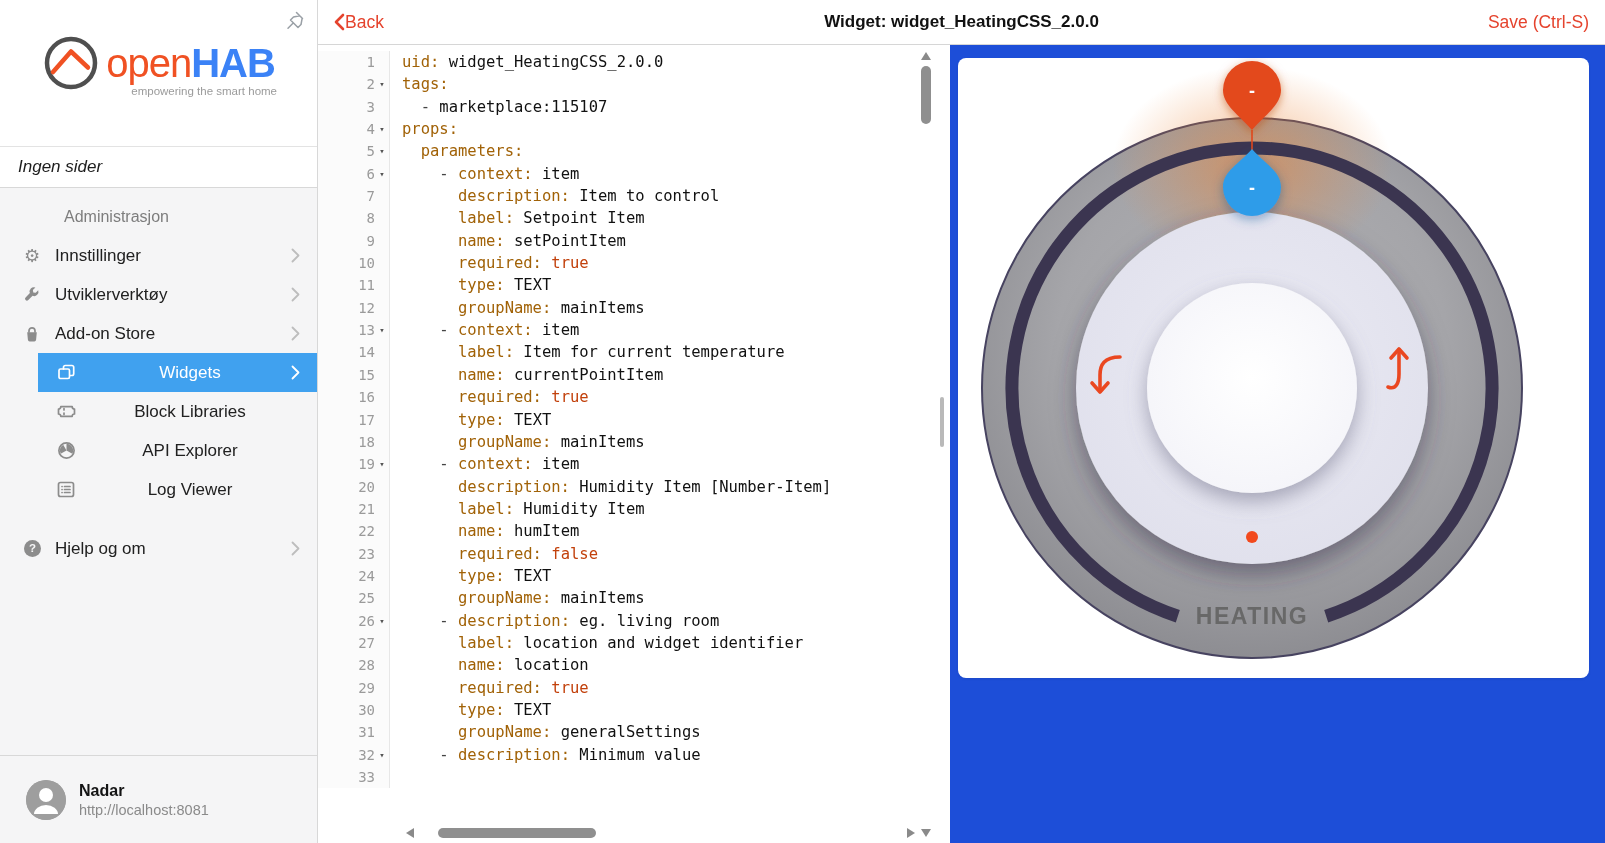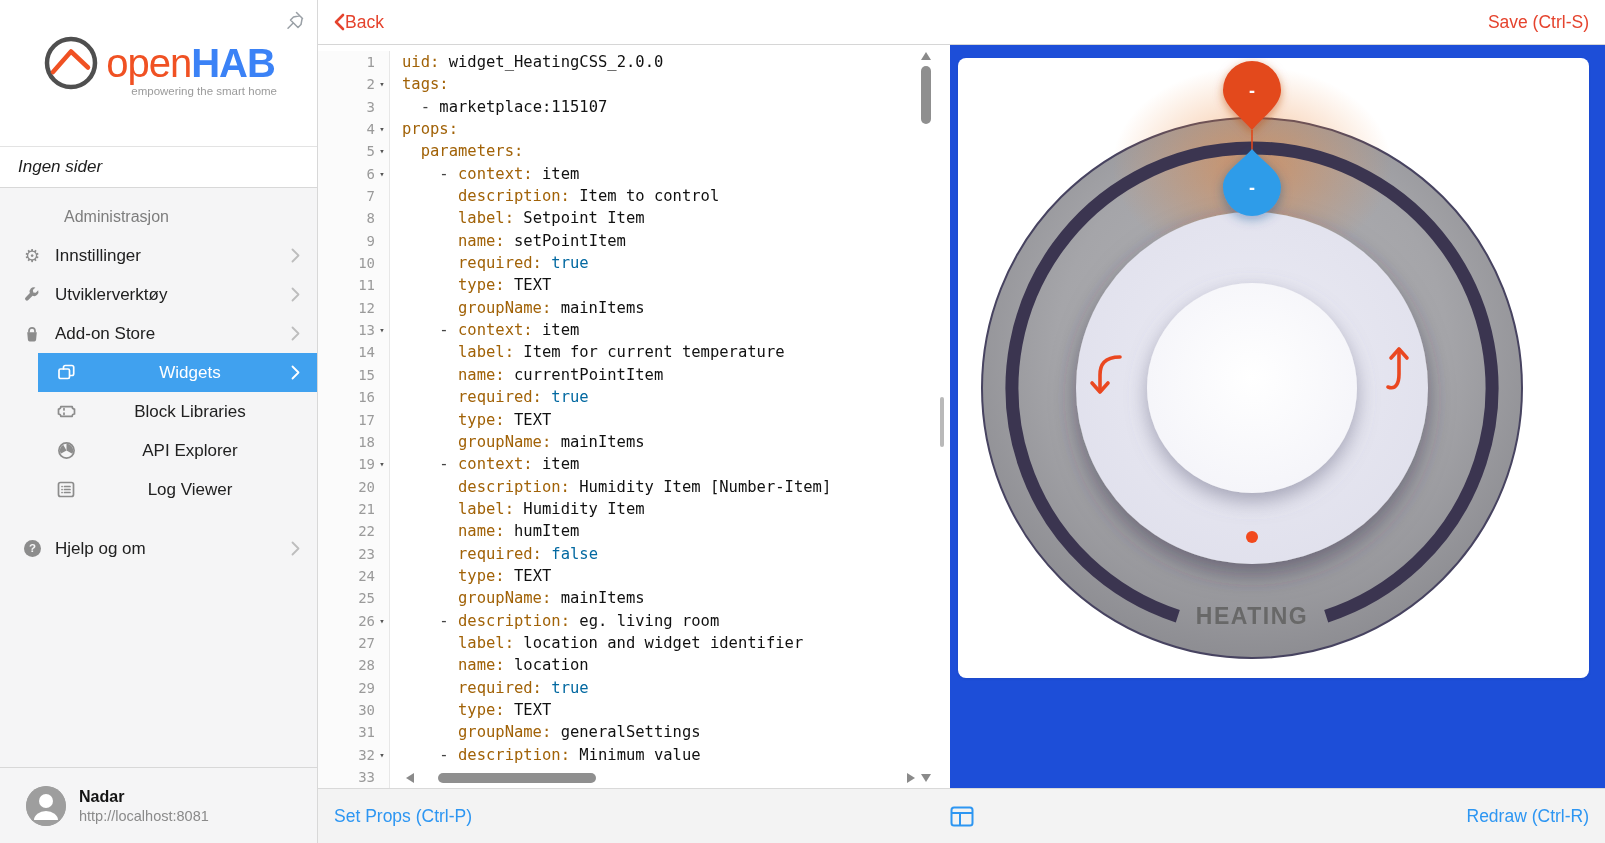--- a/index.html
+++ b/index.html
@@ -25,21 +25,21 @@
     color:#212121; font-size:17px; position:relative; }
   .side-item .si-icon { width:20px; height:20px; margin-right:13px; color:#8c8c8c; display:flex;
     align-items:center; justify-content:center; font-size:18px; line-height:18px; }
   .side-item .si-label { flex:1 1 auto; }
   .side-item .si-chev { width:14px; color:#bdbdbd; display:flex; align-items:center; }
   .side-item.sub { padding-left:56px;text-align:center; }
   .side-item.selected { background:#40a1ef; color:#fff; margin-left:38px; padding-left:18px; }
   .side-item.selected .si-icon { color:#fff; }
   .side-item.selected .si-chev { color:#fff; }
   .side-item.gap { margin-top:20px; }
-  .user-box { border-top:1px solid #d8d8d8; height:76px; display:flex; align-items:center;
+  .user-box { border-top:1px solid #d8d8d8; height:88px; display:flex; align-items:center;
     padding-left:26px; background:#f5f5f6; }
   .avatar { width:40px; height:40px; border-radius:50%; background:#9e9e9e; overflow:hidden;
     margin-right:13px; flex:0 0 40px; }
   .user-name { font-weight:bold; font-size:16px; color:#141414; }
   .user-url { font-size:14.5px; color:#8a8a8a; margin-top:2px; }
 
   
   .main { flex:1 1 auto; display:flex; flex-direction:column; height:843px; }
   .topbar { height:45px; background:#fff; border-bottom:1px solid #d6d6d6; display:flex;
     align-items:center; padding:0 16px; flex:0 0 45px; }
@@ -57,21 +57,21 @@
   .cm-line { display:flex; height:22.35px; }
   .ln-wrap { flex:0 0 72px; background:#fbfbfb; border-right:1px solid #e7e7e7; display:flex;
     justify-content:flex-end; align-items:center; }
   .ln { color:#9a9a9a; font-size:14px; text-align:right; }
   .fold { width:14px; font-size:9px; color:#555; text-align:center; }
   .code { padding-left:12px; color:#111; }
   .ic { display:inline-block; width:2ch; }
   .ic.g { border-left:1px dotted #cfcfcf; }
   .k { color:#a16207; }
   .dash { color:#444; }
-  .atom { color:#0369a1; }
+  .atom { color:#c2410c; }
 
   
   .vscroll { position:absolute; top:3px; right:2px; width:14px; bottom:18px; }
   .vthumb { position:absolute; top:18px; left:2px; width:10px; height:58px; background:#8f8f8f; border-radius:5px; }
   .tri { width:0; height:0; position:absolute; }
   .tri-up { left:2px; top:4px; border-left:5px solid transparent; border-right:5px solid transparent;
     border-bottom:8px solid #8a8a8a; }
   .tri-down { left:2px; bottom:-12px; border-left:5px solid transparent; border-right:5px solid transparent;
     border-top:8px solid #8a8a8a; }
   .hscroll { position:absolute; left:86px; right:18px; bottom:3px; height:14px; }
@@ -236,20 +236,21 @@
   </aside>
 
   <div class="main">
     <div class="topbar">
       <span class="back-link">
         <svg width="11" height="18" viewBox="0 0 11 18">
           <polyline points="9,2 2,9 9,16" fill="none" stroke="#e5432d" stroke-width="2.6" stroke-linecap="round" stroke-linejoin="round"></polyline>
         </svg>
         <span>Back</span>
       </span>
+      <span class="tb-title">Widget: widget_HeatingCSS_2.0.0</span>
       <span class="save-link">Save (Ctrl-S)</span>
     </div>
 
     <div class="content">
 
       <div class="editor">
         <div class="lines" id="editor-lines"><div class="cm-line"><span class="ln-wrap"><span class="ln">1</span><span class="fold"></span></span><span class="code"><span class="k">uid:</span><span class="v"> widget_HeatingCSS_2.0.0</span></span></div><div class="cm-line"><span class="ln-wrap"><span class="ln">2</span><span class="fold">▾</span></span><span class="code"><span class="k">tags:</span></span></div><div class="cm-line"><span class="ln-wrap"><span class="ln">3</span><span class="fold"></span></span><span class="code"><span class="ic"></span><span class="dash">- </span><span class="v">marketplace:115107</span></span></div><div class="cm-line"><span class="ln-wrap"><span class="ln">4</span><span class="fold">▾</span></span><span class="code"><span class="k">props:</span></span></div><div class="cm-line"><span class="ln-wrap"><span class="ln">5</span><span class="fold">▾</span></span><span class="code"><span class="ic"></span><span class="k">parameters:</span></span></div><div class="cm-line"><span class="ln-wrap"><span class="ln">6</span><span class="fold">▾</span></span><span class="code"><span class="ic"></span><span class="ic g"></span><span class="dash">- </span><span class="k">context:</span><span class="v"> item</span></span></div><div class="cm-line"><span class="ln-wrap"><span class="ln">7</span><span class="fold"></span></span><span class="code"><span class="ic"></span><span class="ic g"></span><span class="ic g"></span><span class="k">description:</span><span class="v"> Item to control</span></span></div><div class="cm-line"><span class="ln-wrap"><span class="ln">8</span><span class="fold"></span></span><span class="code"><span class="ic"></span><span class="ic g"></span><span class="ic g"></span><span class="k">label:</span><span class="v"> Setpoint Item</span></span></div><div class="cm-line"><span class="ln-wrap"><span class="ln">9</span><span class="fold"></span></span><span class="code"><span class="ic"></span><span class="ic g"></span><span class="ic g"></span><span class="k">name:</span><span class="v"> setPointItem</span></span></div><div class="cm-line"><span class="ln-wrap"><span class="ln">10</span><span class="fold"></span></span><span class="code"><span class="ic"></span><span class="ic g"></span><span class="ic g"></span><span class="k">required:</span><span class="atom"> true</span></span></div><div class="cm-line"><span class="ln-wrap"><span class="ln">11</span><span class="fold"></span></span><span class="code"><span class="ic"></span><span class="ic g"></span><span class="ic g"></span><span class="k">type:</span><span class="v"> TEXT</span></span></div><div class="cm-line"><span class="ln-wrap"><span class="ln">12</span><span class="fold"></span></span><span class="code"><span class="ic"></span><span class="ic g"></span><span class="ic g"></span><span class="k">groupName:</span><span class="v"> mainItems</span></span></div><div class="cm-line"><span class="ln-wrap"><span class="ln">13</span><span class="fold">▾</span></span><span class="code"><span class="ic"></span><span class="ic g"></span><span class="dash">- </span><span class="k">context:</span><span class="v"> item</span></span></div><div class="cm-line"><span class="ln-wrap"><span class="ln">14</span><span class="fold"></span></span><span class="code"><span class="ic"></span><span class="ic g"></span><span class="ic g"></span><span class="k">label:</span><span class="v"> Item for current temperature</span></span></div><div class="cm-line"><span class="ln-wrap"><span class="ln">15</span><span class="fold"></span></span><span class="code"><span class="ic"></span><span class="ic g"></span><span class="ic g"></span><span class="k">name:</span><span class="v"> currentPointItem</span></span></div><div class="cm-line"><span class="ln-wrap"><span class="ln">16</span><span class="fold"></span></span><span class="code"><span class="ic"></span><span class="ic g"></span><span class="ic g"></span><span class="k">required:</span><span class="atom"> true</span></span></div><div class="cm-line"><span class="ln-wrap"><span class="ln">17</span><span class="fold"></span></span><span class="code"><span class="ic"></span><span class="ic g"></span><span class="ic g"></span><span class="k">type:</span><span class="v"> TEXT</span></span></div><div class="cm-line"><span class="ln-wrap"><span class="ln">18</span><span class="fold"></span></span><span class="code"><span class="ic"></span><span class="ic g"></span><span class="ic g"></span><span class="k">groupName:</span><span class="v"> mainItems</span></span></div><div class="cm-line"><span class="ln-wrap"><span class="ln">19</span><span class="fold">▾</span></span><span class="code"><span class="ic"></span><span class="ic g"></span><span class="dash">- </span><span class="k">context:</span><span class="v"> item</span></span></div><div class="cm-line"><span class="ln-wrap"><span class="ln">20</span><span class="fold"></span></span><span class="code"><span class="ic"></span><span class="ic g"></span><span class="ic g"></span><span class="k">description:</span><span class="v"> Humidity Item [Number-Item]</span></span></div><div class="cm-line"><span class="ln-wrap"><span class="ln">21</span><span class="fold"></span></span><span class="code"><span class="ic"></span><span class="ic g"></span><span class="ic g"></span><span class="k">label:</span><span class="v"> Humidity Item</span></span></div><div class="cm-line"><span class="ln-wrap"><span class="ln">22</span><span class="fold"></span></span><span class="code"><span class="ic"></span><span class="ic g"></span><span class="ic g"></span><span class="k">name:</span><span class="v"> humItem</span></span></div><div class="cm-line"><span class="ln-wrap"><span class="ln">23</span><span class="fold"></span></span><span class="code"><span class="ic"></span><span class="ic g"></span><span class="ic g"></span><span class="k">required:</span><span class="atom"> false</span></span></div><div class="cm-line"><span class="ln-wrap"><span class="ln">24</span><span class="fold"></span></span><span class="code"><span class="ic"></span><span class="ic g"></span><span class="ic g"></span><span class="k">type:</span><span class="v"> TEXT</span></span></div><div class="cm-line"><span class="ln-wrap"><span class="ln">25</span><span class="fold"></span></span><span class="code"><span class="ic"></span><span class="ic g"></span><span class="ic g"></span><span class="k">groupName:</span><span class="v"> mainItems</span></span></div><div class="cm-line"><span class="ln-wrap"><span class="ln">26</span><span class="fold">▾</span></span><span class="code"><span class="ic"></span><span class="ic g"></span><span class="dash">- </span><span class="k">description:</span><span class="v"> eg. living room</span></span></div><div class="cm-line"><span class="ln-wrap"><span class="ln">27</span><span class="fold"></span></span><span class="code"><span class="ic"></span><span class="ic g"></span><span class="ic g"></span><span class="k">label:</span><span class="v"> location and widget identifier</span></span></div><div class="cm-line"><span class="ln-wrap"><span class="ln">28</span><span class="fold"></span></span><span class="code"><span class="ic"></span><span class="ic g"></span><span class="ic g"></span><span class="k">name:</span><span class="v"> location</span></span></div><div class="cm-line"><span class="ln-wrap"><span class="ln">29</span><span class="fold"></span></span><span class="code"><span class="ic"></span><span class="ic g"></span><span class="ic g"></span><span class="k">required:</span><span class="atom"> true</span></span></div><div class="cm-line"><span class="ln-wrap"><span class="ln">30</span><span class="fold"></span></span><span class="code"><span class="ic"></span><span class="ic g"></span><span class="ic g"></span><span class="k">type:</span><span class="v"> TEXT</span></span></div><div class="cm-line"><span class="ln-wrap"><span class="ln">31</span><span class="fold"></span></span><span class="code"><span class="ic"></span><span class="ic g"></span><span class="ic g"></span><span class="k">groupName:</span><span class="v"> generalSettings</span></span></div><div class="cm-line"><span class="ln-wrap"><span class="ln">32</span><span class="fold">▾</span></span><span class="code"><span class="ic"></span><span class="ic g"></span><span class="dash">- </span><span class="k">description:</span><span class="v"> Minimum value</span></span></div><div class="cm-line"><span class="ln-wrap"><span class="ln">33</span><span class="fold"></span></span><span class="code"></span></div></div>
         <div class="vscroll">
           <span class="tri tri-up"></span>
           <span class="vthumb"></span>
@@ -334,25 +335,14 @@
 
             <g filter="url(#fBlue)">
               <path d="M294 91 C307 106 323 113 323 129 A29 29 0 1 1 265 129 C265 113 281 106 294 91 Z" fill="#2e9ce9"></path>
               <text x="294" y="136" text-anchor="middle" font-family="Liberation Sans, sans-serif" font-size="18" font-weight="bold" fill="#fff">-</text>
             </g>
           </svg>
         </div>
       </div>
     </div>
 
-    <div class="bottombar">
-      <span class="bb-left">Set Props (Ctrl-P)</span>
-      <span class="bb-center">
-        <svg width="24" height="21" viewBox="0 0 24 21" fill="none" stroke="#2d96f2" stroke-width="2">
-          <rect x="1.5" y="1.5" width="21" height="18" rx="2.5"></rect>
-          <line x1="1.5" y1="7" x2="22.5" y2="7"></line>
-          <line x1="10" y1="7" x2="10" y2="19.5"></line>
-        </svg>
-      </span>
-      <span class="bb-right">Redraw (Ctrl-R)</span>
-    </div>
   </div>
 </div>
 
 </body></html>

